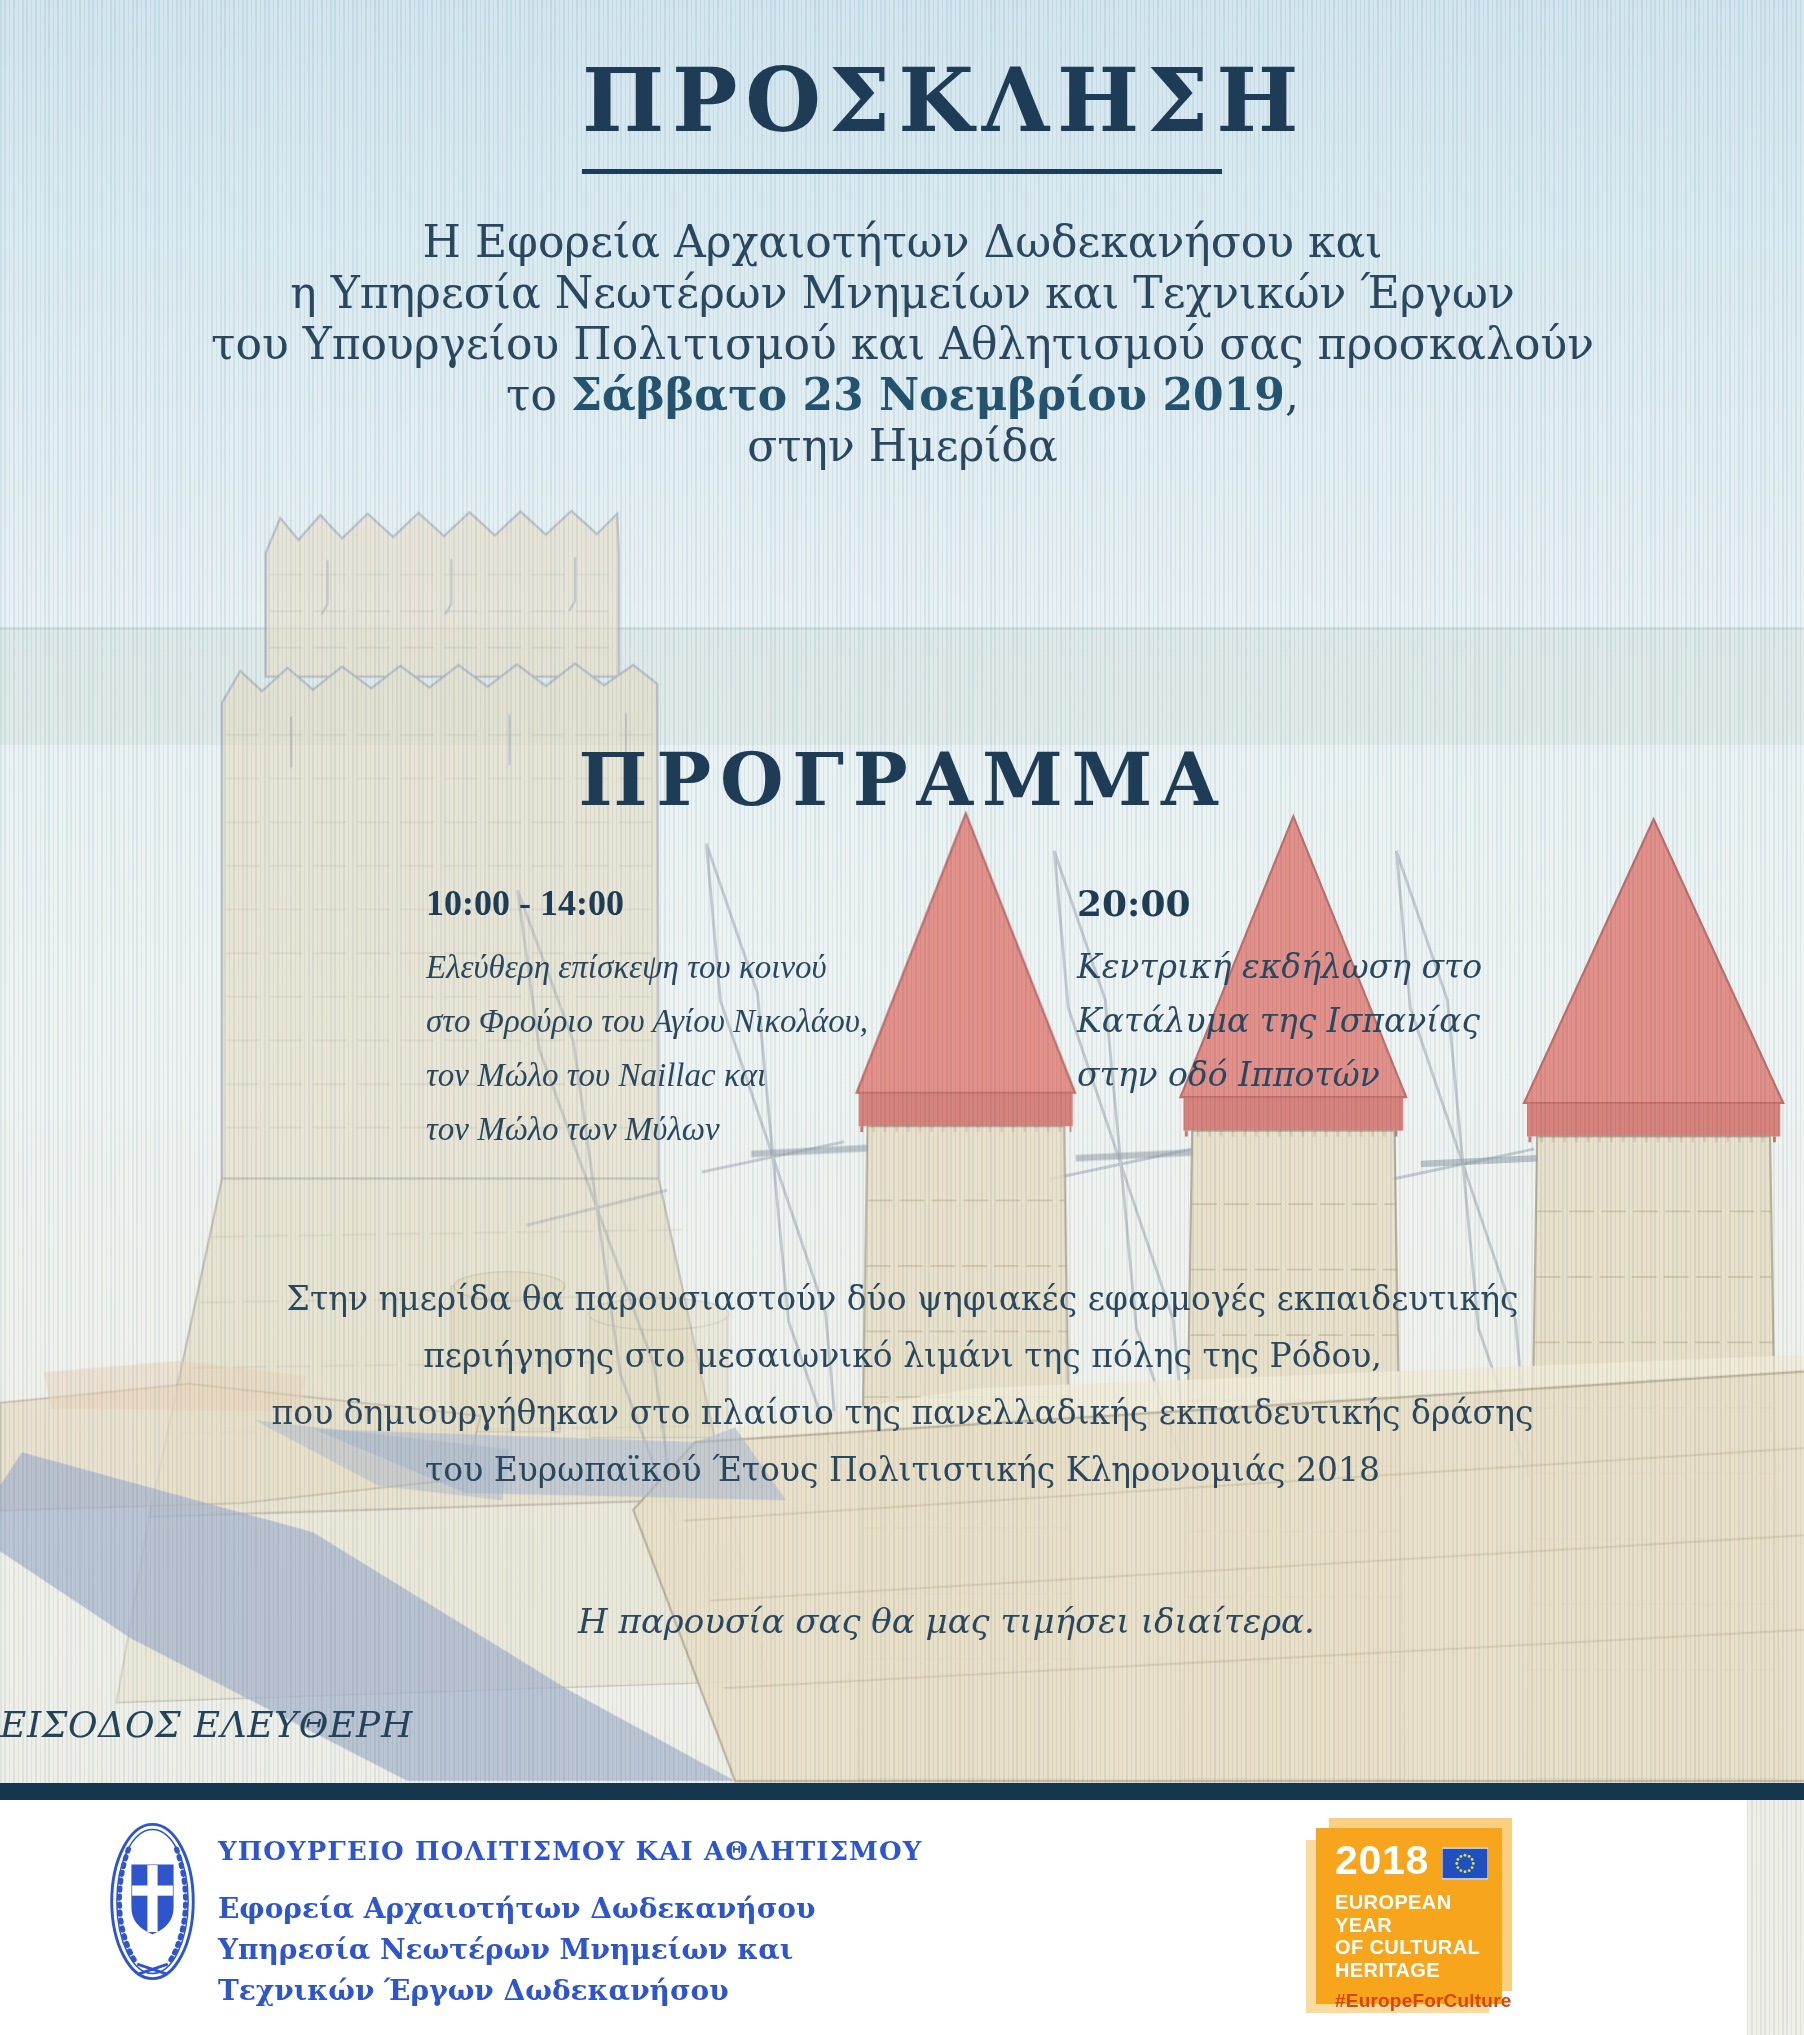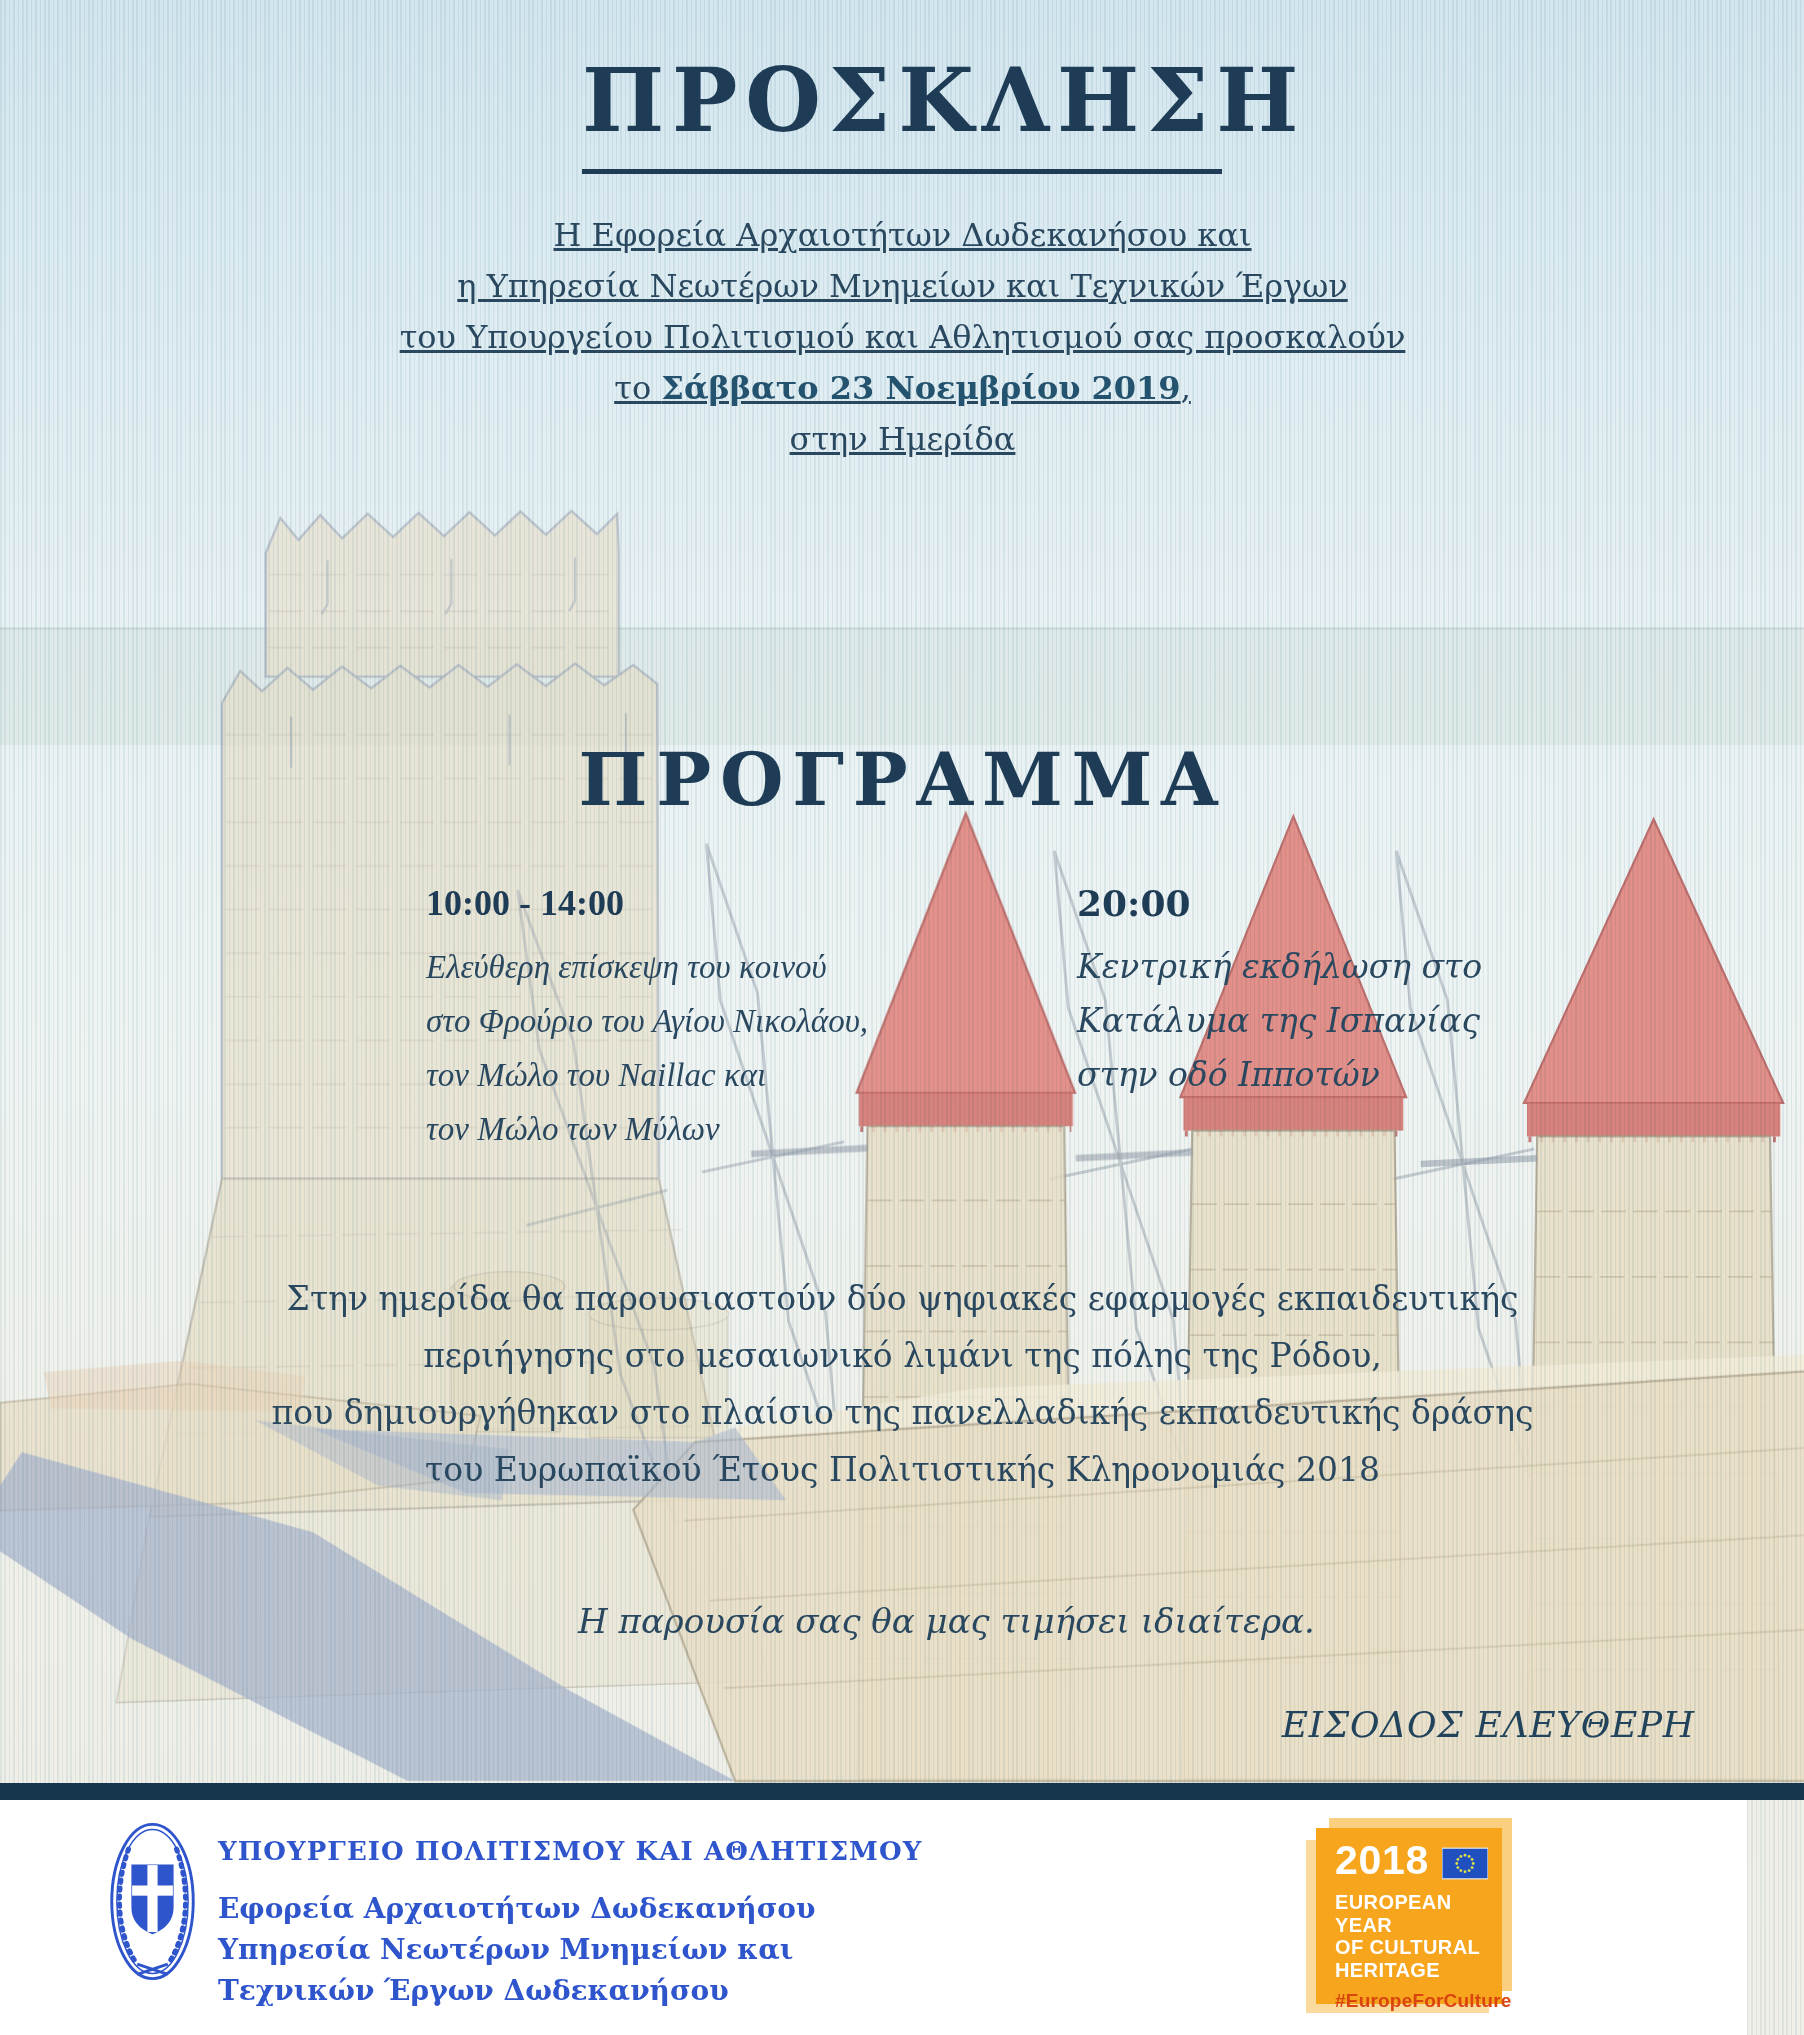--- a/index.html
+++ b/index.html
@@ -7,32 +7,32 @@
   .page{position:relative;width:1805px;height:2035px;
     background:linear-gradient(180deg,#d3e5ee 0%,#dcebf1 12%,#e8f1f3 30%,#eff4f3 50%,#f1f1ea 72%,#efefe7 88%,#f0efe8 100%);}
   .stripes{position:absolute;inset:0;pointer-events:none;
     background:repeating-linear-gradient(90deg,rgba(164,196,208,0.22) 0 1.5px,rgba(255,255,255,0) 1.5px 4.4px);
     mix-blend-mode:multiply;}
   .illustration{position:absolute;left:0;top:0;width:1805px;height:2035px;}
   .txt{position:absolute;color:#29485f;}
   .center{left:0;width:1805px;text-align:center;}
   .title-wrap{top:57px;left:582px;width:640px;text-align:center;border-bottom:5.8px solid #1e3c55;padding-bottom:25px;}
   .title{font-size:87px;font-weight:bold;color:#1e3c55;letter-spacing:0.09em;line-height:1;}
-  .intro{top:210px;font-size:32px;line-height:51px;text-decoration:underline;}
+  .intro{top:216px;font-size:44px;line-height:51px;}
   .intro .b{font-weight:bold;color:#24536f;}
   .event-title{top:540px;font-size:42px;font-weight:bold;font-style:italic;line-height:63px;color:#1e3c55;}
   .prog-heading{top:736px;font-size:73px;font-weight:bold;letter-spacing:0.12em;color:#1e3c55;}
   .col{position:absolute;top:882px;}
   .col-left{left:426px;width:597px;font-family:Liberation Serif, serif;}
   .col-right{left:1077px;width:466px;}
   .time{font-size:36px;font-weight:bold;color:#1e3c55;margin-bottom:16px;}
   .sess-line{font-size:33px;font-style:italic;line-height:54px;color:#29485f;}
   .description{top:1270px;font-size:33px;line-height:57px;}
   .presence{top:1601px;font-size:34px;font-style:italic;margin-left:44px;}
-  .entrance{top:1704px;left:0;width:1695px;text-align:right;font-size:36px;font-style:italic;letter-spacing:0.02em;color:#22435c;}
+  .entrance{top:1704px;left:0;width:1695px;font-size:36px;font-style:italic;letter-spacing:0.02em;color:#22435c;}
   .footer-bar{position:absolute;left:0;top:1783px;width:1805px;height:16.7px;background:#16364d;}
   .footer{position:absolute;left:0;top:1800px;width:1747px;height:236px;background:#ffffff;}
   .emblem{position:absolute;left:108px;top:20.4px;width:89px;height:163px;}
   .ministry{position:absolute;left:218px;top:36px;color:#2f55cc;}
   .ministry-header{font-size:26px;font-weight:bold;letter-spacing:1.1px;font-family:"DejaVu Serif","Liberation Serif",serif;}
   .ministry-lines{margin-top:22px;font-size:28px;font-weight:bold;line-height:41px;}
   .eych{position:absolute;left:1306px;top:18px;width:211px;height:198px;}
   .eych .sq-light1{position:absolute;left:23px;top:0;width:183px;height:173px;background:#f9c35f;opacity:.8;}
   .eych .sq-light2{position:absolute;left:0;top:22px;width:183px;height:173px;background:#f8bb4d;opacity:.55;}
   .eych .sq-main{position:absolute;left:10.2px;top:10.2px;width:186px;height:176px;background:#f6a51c;}

